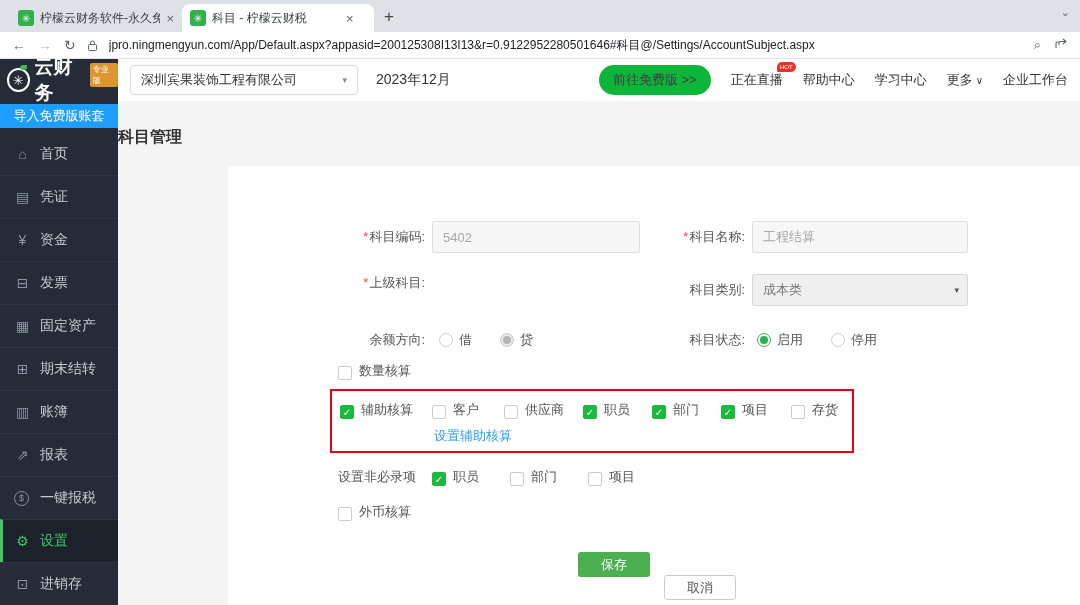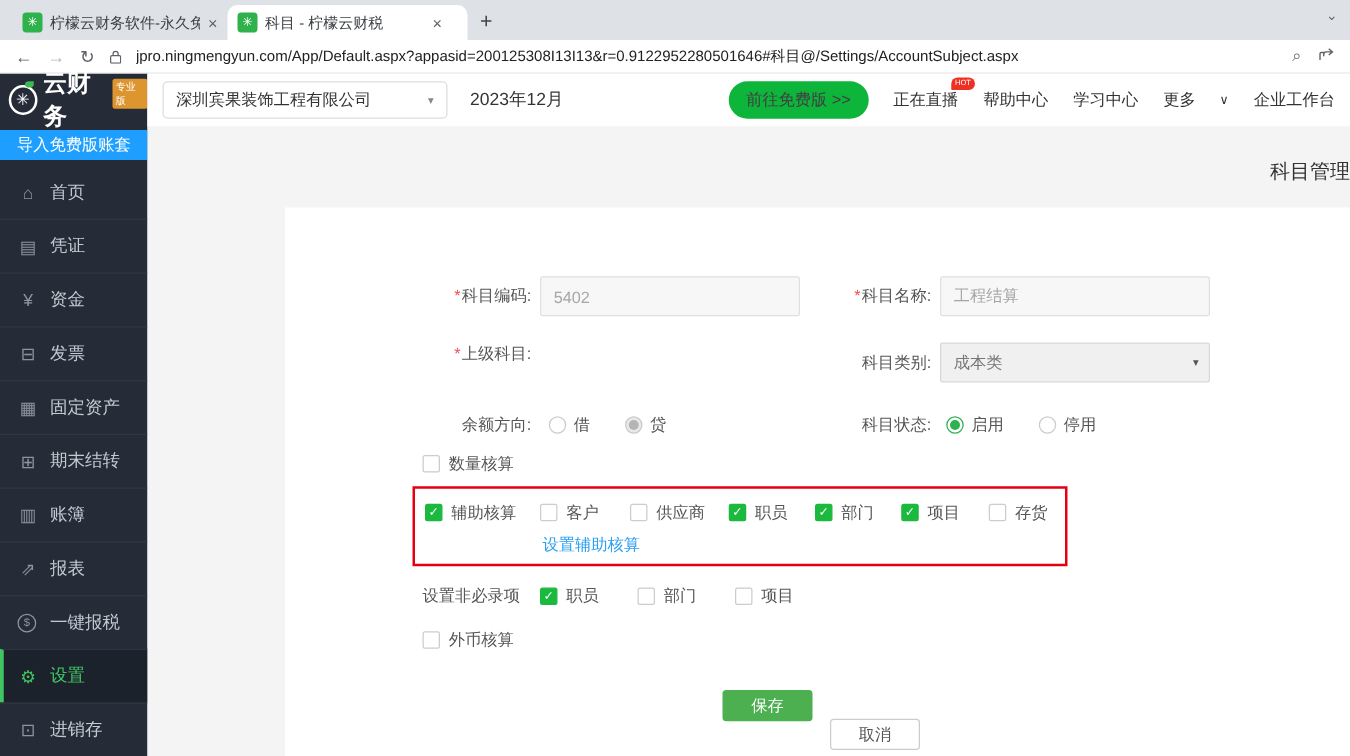--- a/index.html
+++ b/index.html
@@ -43,46 +43,46 @@
 
   .main { flex:1; display:flex; flex-direction:column; background:#f4f4f4; min-width:0; }
   .topbar { height:42px; background:#fff; display:flex; align-items:center; padding:0 12px; flex:none; }
   .company-select { width:228px; height:30px; border:1px solid #ddd; border-radius:4px; display:flex; align-items:center; justify-content:space-between; padding:0 10px; font-size:13px; color:#333; }
   .sel-arrow { color:#888; font-size:9px; }
   .period { font-size:14px; color:#333; margin-left:18px; }
   .top-right { margin-left:auto; display:flex; align-items:center; gap:20px; font-size:13px; color:#333; }
   .free-pill { background:#0db53a; color:#404040; border-radius:15px; padding:6px 14px; font-size:13px; }
   .live-wrap { position:relative; }
   .live-badge { position:absolute; top:-9px; right:-13px; background:#ee3124; color:#fff; font-size:6px; padding:2px 3px; border-radius:7px 7px 7px 1px; }
-  .more-wrap { display:flex; align-items:center; gap:19px; }
+  .more-wrap { display:flex; align-items:center; gap:3px; }
   .more-chevron { font-size:10px; color:#333; }
 
   .content { flex:1; position:relative; }
-  .page-title { text-align:right; padding-top:26px; font-size:16px; font-weight:normal; color:#333; }
+  .page-title { text-align:left; padding-top:26px; font-size:16px; font-weight:bold; color:#333; }
   .panel { position:absolute; left:110px; top:65px; right:0; bottom:0; background:#fff; }
 
   
   .frow { position:absolute; display:flex; align-items:center; font-size:13px; color:#555; }
   .lab { width:197px; text-align:right; color:#555; }
   .req { color:#f05050; margin-right:1px; }
   .tinput { height:32px; width:208px; margin-left:7px; border:1px solid #e0e0e0; background:#f7f7f7; border-radius:2px; padding:0 10px; font-size:13px; color:#a7a7a7; display:flex; align-items:center; }
   .tselect { height:32px; width:216px; margin-left:7px; border:1px solid #d8d8d8; background:#f0f0f0; border-radius:2px; padding:0 8px 0 10px; font-size:13px; color:#777; display:flex; align-items:center; justify-content:space-between; }
   .tselect .sel-arrow { color:#555; font-size:9px; }
   .w216 { width:216px; }
 
   .radio { width:14px; height:14px; border:1px solid #ccc; border-radius:50%; background:#fff; display:inline-flex; align-items:center; justify-content:center; margin-right:6px; flex:none; }
   .radio.sel-green { border-color:#2eb150; }
   .radio.sel-green::after { content:""; width:8px; height:8px; border-radius:50%; background:#2eb150; }
   .radio.sel-grey { border-color:#c9c9c9; background:#e9e9e9; }
   .radio.sel-grey::after { content:""; width:8px; height:8px; border-radius:50%; background:#b5b5b5; }
   .opt { display:inline-flex; align-items:center; margin-right:28px; }
 
   .cb { width:14px; height:14px; border:1px solid #ccc; border-radius:2px; background:#fff; display:inline-flex; align-items:center; justify-content:center; margin-right:7px; flex:none; font-size:10px; color:#fff; }
   .cb.checked { background:#1cb93f; border-color:#1cb93f; }
-  .cbi { position:absolute; display:inline-flex; align-items:center; font-size:13px; color:#555; }
+  .cbi { position:absolute; display:inline-flex; align-items:flex-end; font-size:13px; color:#555; }
 
   .redbox { position:absolute; left:102px; top:223px; width:524px; height:64px; border:2px solid #e60012; }
   .aux-link { position:absolute; left:102px; top:36px; color:#2b9ff2; font-size:13px; }
 
   .btn { position:absolute; height:25px; width:72px; border-radius:3px; font-size:13px; display:flex; align-items:center; justify-content:center; }
   .btn-save { background:#4caf50; color:#fff; }
   .btn-cancel { background:#fff; border:1px solid #ccc; color:#555; }
 </style>
 </head>
 <body>

